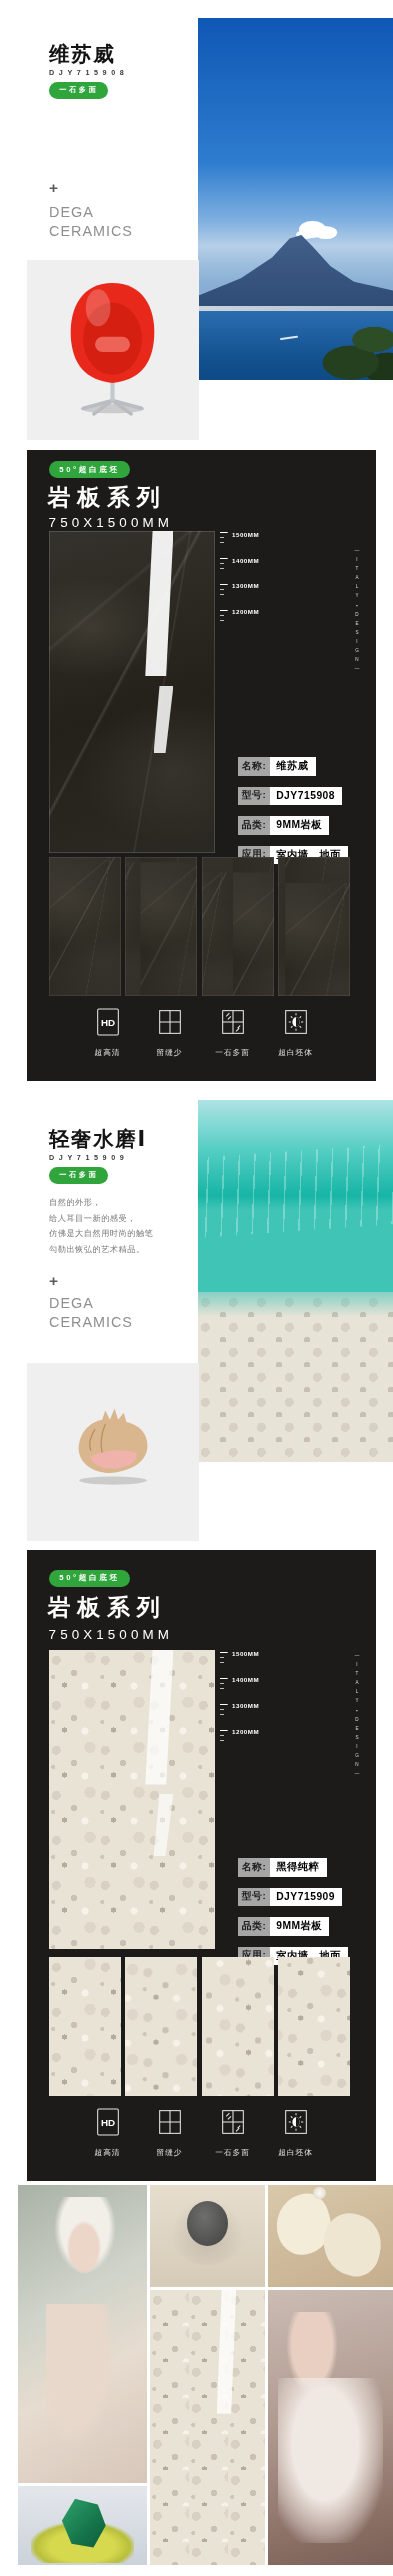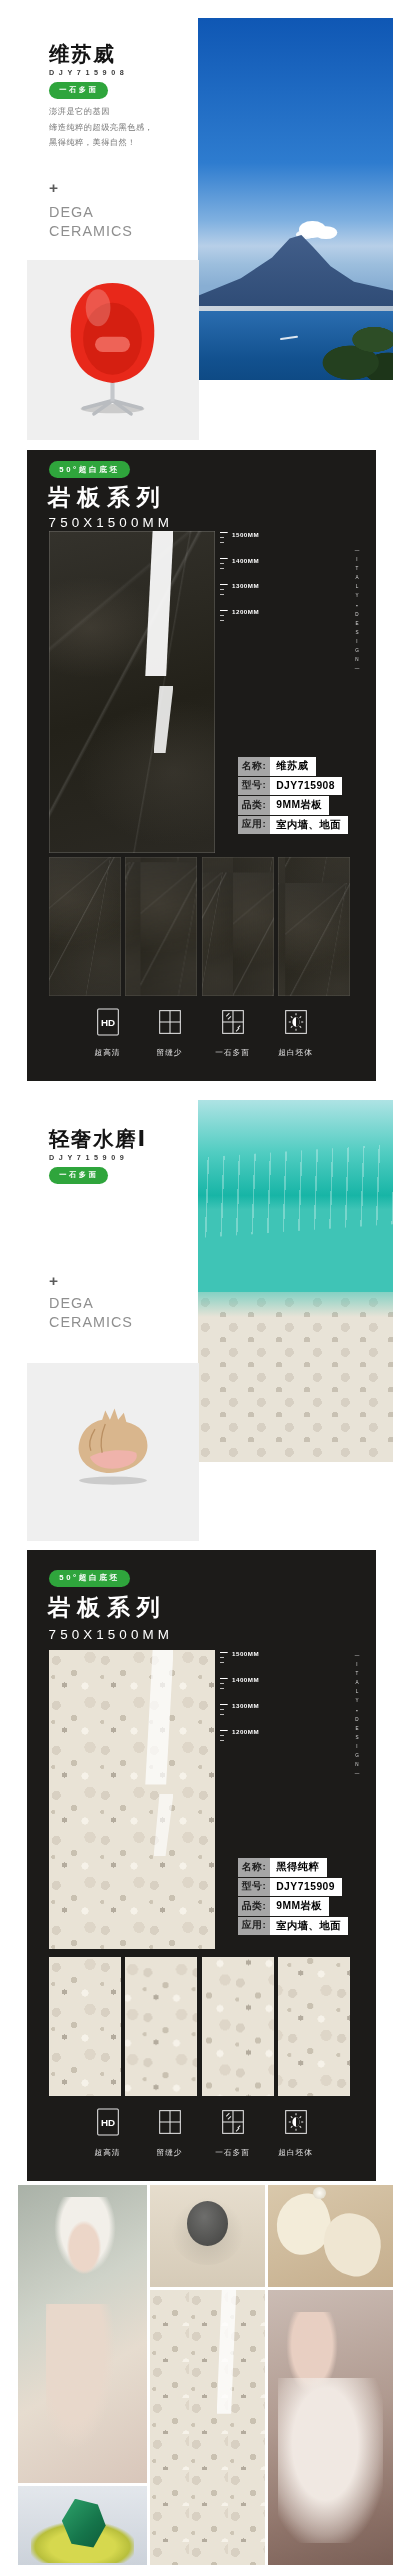--- a/index.html
+++ b/index.html
@@ -24,21 +24,21 @@
   .ssize{color:#fff;font-size:13.4px;letter-spacing:4.1px;}
   .sidelabel{writing-mode:vertical-rl;text-orientation:upright;color:#d8d8d8;font-size:4.6px;
         letter-spacing:4.1px;line-height:7.2px;}
   
   .ruler{width:8.2px;background-image:
      repeating-linear-gradient(to bottom, rgba(255,255,255,.7) 0 0.5px, transparent 0.5px 5.2px),
      repeating-linear-gradient(to bottom, #ffffff 0 1px, transparent 1px 26px);
      background-size:4.1px 100%,7.7px 100%;background-repeat:no-repeat;}
   .rlabel{position:absolute;color:#fff;font-size:6.2px;font-weight:bold;letter-spacing:0.5px;white-space:nowrap;}
   
-  .specrow{display:flex;align-items:stretch;margin-bottom:1px;height:18.5px;}
+  .specrow{display:flex;align-items:stretch;margin-bottom:11px;height:18.5px;}
   .speclabel{width:32px;background:#a6a6a6;color:#1d1d1d;font-size:9.8px;font-weight:bold;
      display:flex;align-items:center;justify-content:center;letter-spacing:0.5px;}
   .specval{background:#ffffff;color:#000;font-size:10.3px;font-weight:bold;display:flex;
      align-items:center;padding:0 7.2px 0 6.2px;letter-spacing:0.5px;white-space:nowrap;}
   
   .texDark{background-color:#2c2a27;background-image:
      linear-gradient(118deg, transparent 44%, rgba(255,255,255,.12) 44.6%, transparent 45.6%),
      linear-gradient(100deg, transparent 63%, rgba(255,255,255,.08) 63.5%, transparent 64.3%),
      linear-gradient(140deg, transparent 25%, rgba(255,255,255,.06) 25.6%, transparent 26.6%),
      radial-gradient(ellipse 113px 72px at 25% 30%, rgba(120,110,95,.25), transparent 70%),
@@ -67,25 +67,20 @@
   .cloud{position:absolute;background:#fff;border-radius:50%;}
 </style>
 </head>
 <body>
 
 <div class="page">
 
   <div class="abs ptitle" style="left:49px;top:40px;">维苏威</div>
   <div class="abs pcode" style="left:49px;top:68px;">DJY715908</div>
   <div class="abs" style="left:49px;top:82px;"><span class="tagbadge">一石多面</span></div>
-  <div class="abs pdesc" style="left:49px;top:104px;">
-    <div>澎湃是它的基因</div>
-    <div>缔造纯粹的超级亮黑色感，</div>
-    <div>黑得纯粹，美得自然！</div>
-  </div>
   <div class="abs plus" style="left:49px;top:179px;">+</div>
   <div class="abs brand" style="left:49px;top:203px;">
     <div>DEGA</div>
     <div>CERAMICS</div>
   </div>
 
   <div class="abs hero" style="left:198px;top:18px;width:195px;height:362px;">
     <div class="abs" style="inset:0;background:linear-gradient(180deg,#0f57b4 0%,#2e7ccf 40%,#7fb0e0 56%,#b7cfe8 63%,#9cbedd 68%,#88aed3 74%);"></div>
     <div class="cloud" style="left:52%;top:56%;width:27px;height:17.5px;box-shadow:13.4px 3.1px 0 -2.1px #fff, -7.2px 5.2px 0 -4.1px #f4f8fc;"></div>
     <div class="abs" style="left:0;top:58%;width:100%;height:24%;background:linear-gradient(180deg,#44608c,#2d4a74);clip-path:polygon(0 78%,22% 58%,38% 34%,47% 12%,53% 8%,59% 22%,68% 44%,80% 62%,100% 72%,100% 100%,0 100%);"></div>
@@ -189,20 +184,26 @@
             <line x1="16" y1="39" x2="13" y2="42"></line>
           </g>
         </svg>
       <div class="featlabel">超白坯体</div>
     </div>
   </div>
 
   <div class="abs ptitle" style="left:49px;top:1125px;">轻奢水磨Ⅰ</div>
   <div class="abs pcode" style="left:49px;top:1153px;">DJY715909</div>
   <div class="abs" style="left:49px;top:1167px;"><span class="tagbadge">一石多面</span></div>
+  <div class="abs pdesc" style="left:49px;top:1195px;">
+    <div>自然的外形，</div>
+    <div>给人耳目一新的感受，</div>
+    <div>仿佛是大自然用时尚的触笔</div>
+    <div>勾勒出恢弘的艺术精品。</div>
+  </div>
   <div class="abs plus" style="left:49px;top:1272px;">+</div>
   <div class="abs brand" style="left:49px;top:1294px;">
     <div>DEGA</div>
     <div>CERAMICS</div>
   </div>
 
   <div class="abs hero" style="left:198px;top:1100px;width:195px;height:362px;">
     <div class="abs" style="left:0;top:0;width:100%;height:55%;background:linear-gradient(180deg,#aee3e4 0%,#52cdc2 26%,#17b5a6 48%,#3fc4b6 55%);"></div>
     <div class="abs" style="left:-10%;top:14%;width:120%;height:22%;background:repeating-linear-gradient(96deg,rgba(255,255,255,.5) 0 1.5px,transparent 1.5px 15.5px);transform:rotate(-4deg);opacity:.6;"></div>
     <div class="abs texLight" style="left:0;top:53%;width:100%;height:47%;background-size:28px 25px;filter:saturate(.9);"></div>

